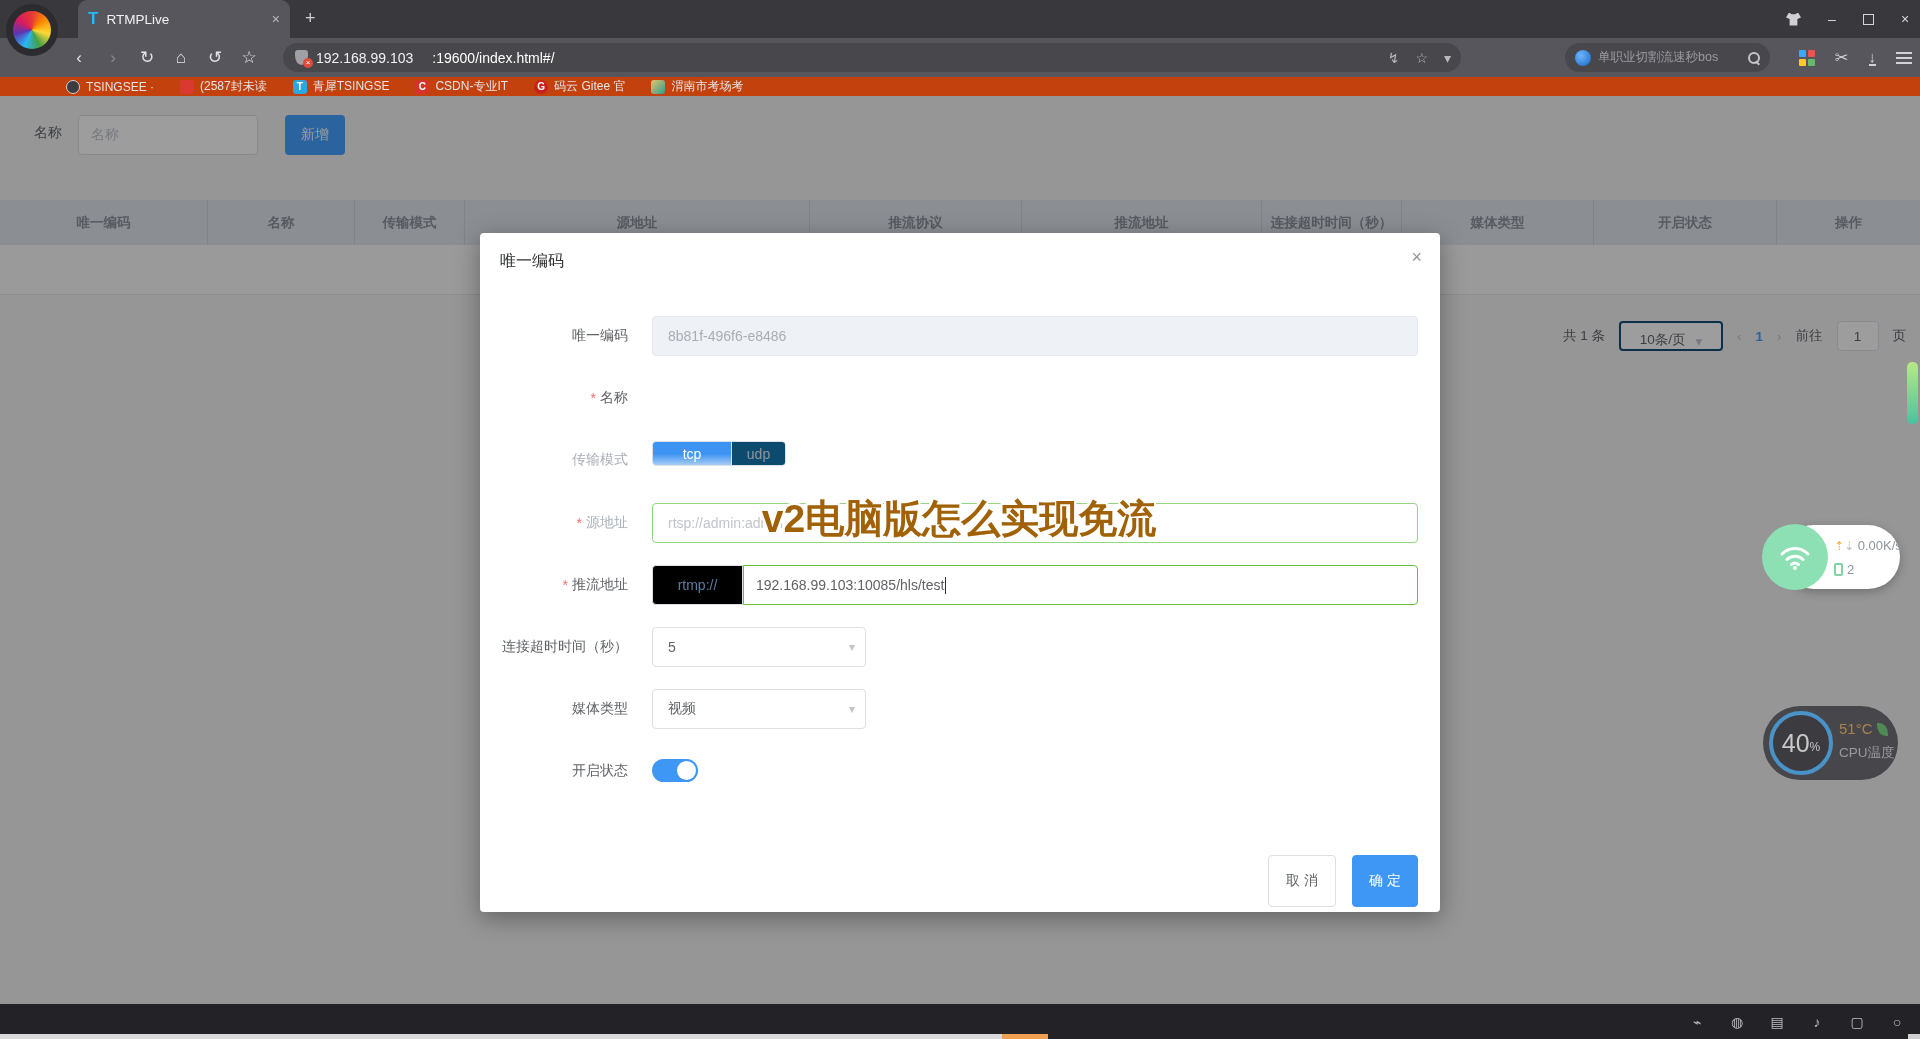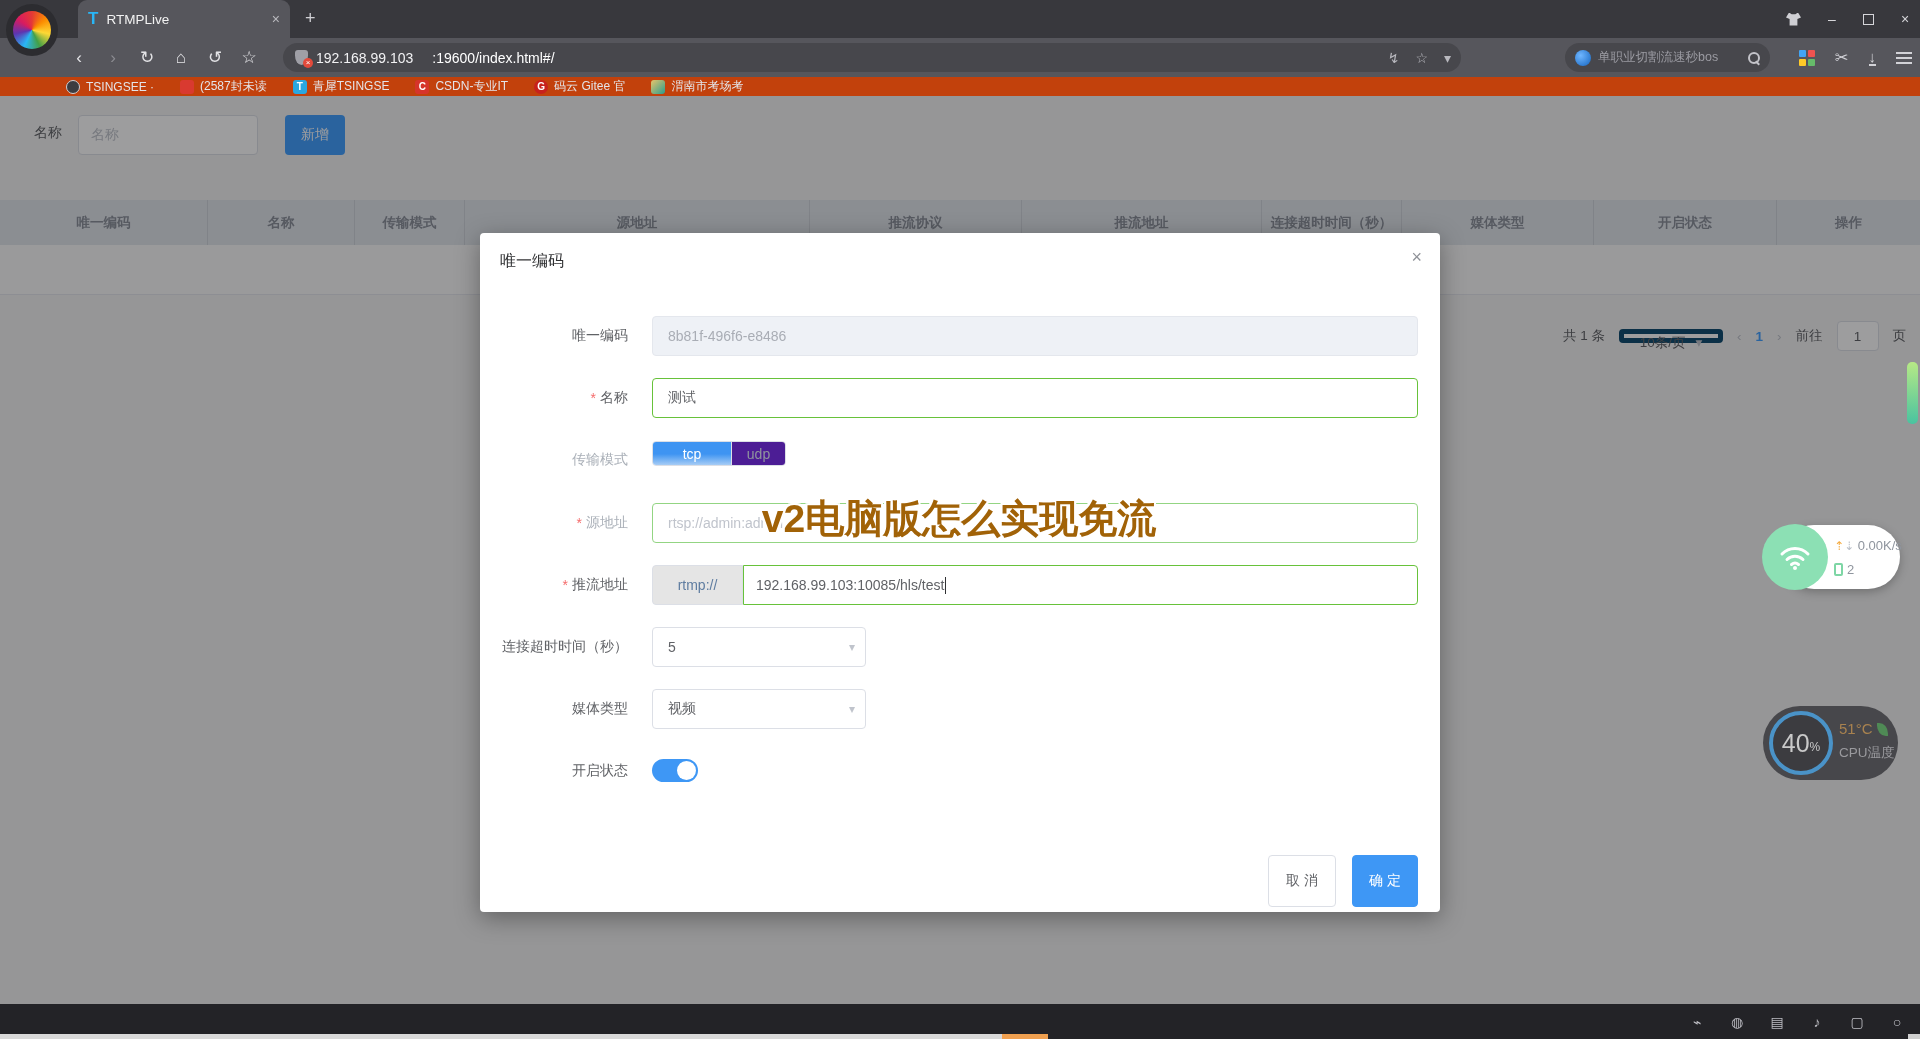--- a/index.html
+++ b/index.html
@@ -74,22 +74,22 @@
   .add-btn { position:absolute; left:285px; top:19px; width:60px; height:40px; background:#409eff;
              border:none; border-radius:4px; color:#fff; font-size:14px; }
   .thead { position:absolute; left:0; top:104px; width:1920px; height:45px; background:#e2e6ec;
            display:flex; align-items:center; }
   .th { font-size:13.5px; font-weight:bold; color:#8a909a; text-align:center;
         border-right:1px solid #cfd4db; height:100%; display:flex; align-items:center; justify-content:center; }
   .trow { position:absolute; left:0; top:149px; width:1920px; height:50px; background:#fafafa;
           border-bottom:1px solid #e4e7ed; }
   .pagination { position:absolute; right:14px; top:222px; height:36px; display:flex; align-items:center;
                 gap:14px; font-size:13.5px; color:#606266; }
-  .psize { width:104px; height:14px; border:5px solid #0c4a6e; border-radius:4px; background:#fff;
-           display:flex; align-items:flex-start; justify-content:center; gap:10px; }
+  .psize { width:104px; height:30px; border:2px solid #0c4a6e; border-radius:4px; background:#fff;
+           display:flex; align-items:flex-end; justify-content:center; gap:10px; }
   .pchev { color:#c0c4cc; }
   .pcur { color:#409eff; font-weight:bold; }
   .pgoto { width:42px; height:30px; border:1px solid #dcdfe6; border-radius:4px; background:#fff;
            display:flex; align-items:center; justify-content:center; }
 
   .overlay { position:absolute; inset:0; background:rgba(10,10,12,0.40); z-index:5; }
 
   
   .modal { position:absolute; left:480px; top:137px; width:960px; height:679px; background:#fff;
            border-radius:4px; box-shadow:0 6px 24px rgba(0,0,0,.35); z-index:10; font-size:14px; }
@@ -103,22 +103,22 @@
   .ipt { position:absolute; left:172px; top:0; width:766px; height:40px; border-radius:4px;
          border:1px solid #dcdfe6; display:flex; align-items:center; padding:0 15px; color:#606266; }
   .ipt.disabled { background:#eef1f6; border-color:#e4e7ed; color:#a9adb5; }
   .ipt.valid { border-color:#67c23a; }
   .ipt.valid-light { border-color:#93d583; }
   .ph { color:#c0c4cc; white-space:nowrap; overflow:hidden; }
   .radio-group { position:absolute; left:172px; top:1px; height:25px; display:flex;
                  border:1px solid #dcdfe6; border-radius:4px; overflow:hidden; }
   .radio { height:100%; display:flex; align-items:center; justify-content:center; font-size:14px; }
   .radio.on { width:78px; color:#fff; background:linear-gradient(#3e94f2 52%, #a6ccf5); }
-  .radio.off { width:54px; color:#8f959e; background:#4c1d95; border-left:1px solid #dcdfe6; }
-  .prefix { position:absolute; left:172px; top:0; width:91px; height:40px; background:#e5e5e5;
+  .radio.off { width:54px; color:#8f959e; background:#0c4a6e; border-left:1px solid #dcdfe6; }
+  .prefix { position:absolute; left:172px; top:0; width:91px; height:40px; background:#000000;
             border:1px solid #dcdfe6; border-radius:4px 0 0 4px; display:flex; align-items:center;
             justify-content:center; color:#5e7ca0; }
   .push-input { position:absolute; left:263px; top:0; width:675px; height:40px; border:1px solid #67c23a;
                 border-radius:0 4px 4px 0; display:flex; align-items:center; padding:0 12px; color:#606266; }
   .caret { width:1px; height:17px; background:#303133; margin-left:1px; }
   .select { position:absolute; left:172px; top:0; width:214px; height:40px; border:1px solid #dcdfe6;
             border-radius:4px; display:flex; align-items:center; padding:0 30px 0 15px; color:#606266; }
   .select .chev { position:absolute; right:10px; color:#c0c4cc; font-size:12px; }
   .toggle { position:absolute; left:172px; top:8px; width:46px; height:23px; border-radius:12px;
             background:#3e97f5; }
@@ -302,23 +302,20 @@
       <div class="ipt disabled">
           <span>8b81f-496f6-e8486</span>
         </div>
     </div>
 
     <div class="row" style="top:145px">
       <span class="lab">
           <span class="req">*</span>
           <span>名称</span>
         </span>
-      <div class="ipt valid">
-          <span>测试</span>
-        </div>
     </div>
 
     <div class="row" style="top:207px">
       <span class="lab faded">传输模式</span>
       <div class="radio-group">
         <span class="radio on">tcp</span>
         <span class="radio off">udp</span>
       </div>
     </div>
 

